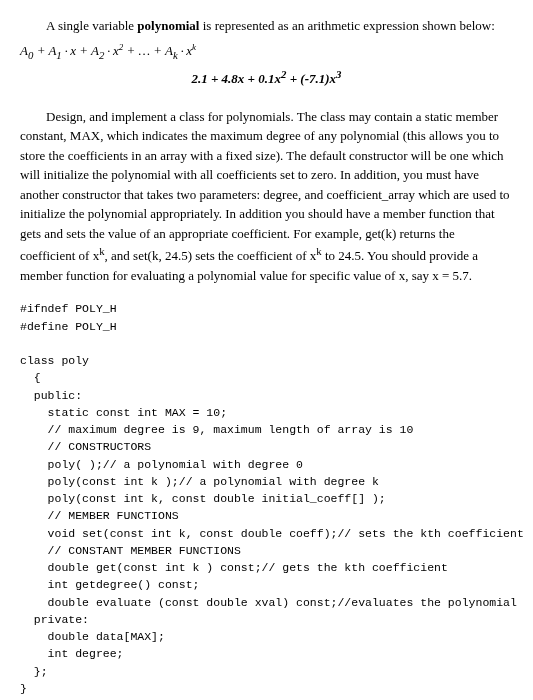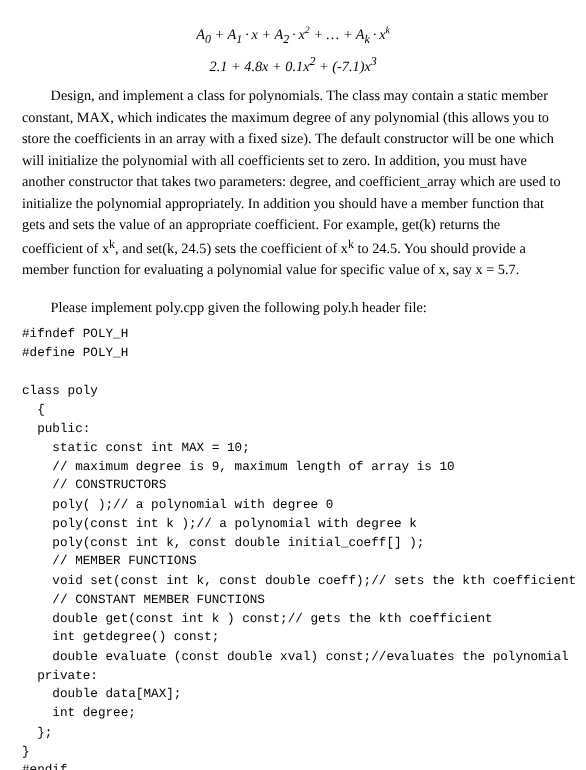--- a/index.html
+++ b/index.html
@@ -18,38 +18,38 @@
     }
     .content-wrapper {
       width: 100%;
     }
     p.intro {
       text-indent: 2em;
       line-height: 1.5;
       margin-bottom: 4px;
     }
     .math-line {
-      text-align: center;
       font-style: italic;
       margin: 6px 0 0 0;
       font-size: 13px;
     }
     .math-line sup {
       font-size: 9px;
     }
     p.degree-para {
       text-indent: 2em;
       line-height: 1.5;
       margin-bottom: 4px;
     }
     .example-block {
       text-align: center;
-      margin: 6px 0 6px 0;
+      margin: 6px 0 16px 0;
       font-style: italic;
       line-height: 1.6;
+      font-weight: bold;
     }
     p.design-para {
       text-indent: 2em;
       line-height: 1.5;
       margin-bottom: 15px;
     }
     p.implement-para {
       text-indent: 2em;
       line-height: 1.5;
       margin-bottom: 6px;
@@ -60,37 +60,37 @@
       line-height: 1.5;
       white-space: pre;
       color: #000;
     }
   </style>
 </head>
 <body>
 
 <div class="content-wrapper">
 
+  <p class="intro">
+    A single variable <strong>polynomial</strong> is represented as an arithmetic expression shown below:
+  </p>
 
   <div class="math-line">
     A<sub>0</sub> + A<sub>1</sub> · x + A<sub>2</sub> · x<sup>2</sup> + … + A<sub>k</sub> · x<sup>k</sup>
   </div>
 
 
   <div class="example-block">
     <div>2.1 + 4.8x + 0.1x<sup>2</sup> + (-7.1)x<sup>3</sup></div>
   </div>
 
   <p class="design-para">
     Design, and implement a class for polynomials. The class may contain a static member constant, MAX, which indicates the maximum degree of any polynomial (this allows you to store the coefficients in an array with a fixed size). The default constructor will be one which will initialize the polynomial with all coefficients set to zero. In addition, you must have another constructor that takes two parameters: degree, and coefficient_array which are used to initialize the polynomial appropriately. In addition you should have a member function that gets and sets the value of an appropriate coefficient. For example, get(k) returns the coefficient of x<sup>k</sup>, and set(k, 24.5) sets the coefficient of x<sup>k</sup> to 24.5. You should provide a member function for evaluating a polynomial value for specific value of x, say x = 5.7.
   </p>
 
-  <p class="implement-para">
-    Please implement poly.cpp given the following poly.h header file:
-  </p>
 
   <div class="code-block">#ifndef POLY_H
 #define POLY_H
 
 class poly
   {
   public:
     static const int MAX = 10;
     // maximum degree is 9, maximum length of array is 10
     // CONSTRUCTORS

